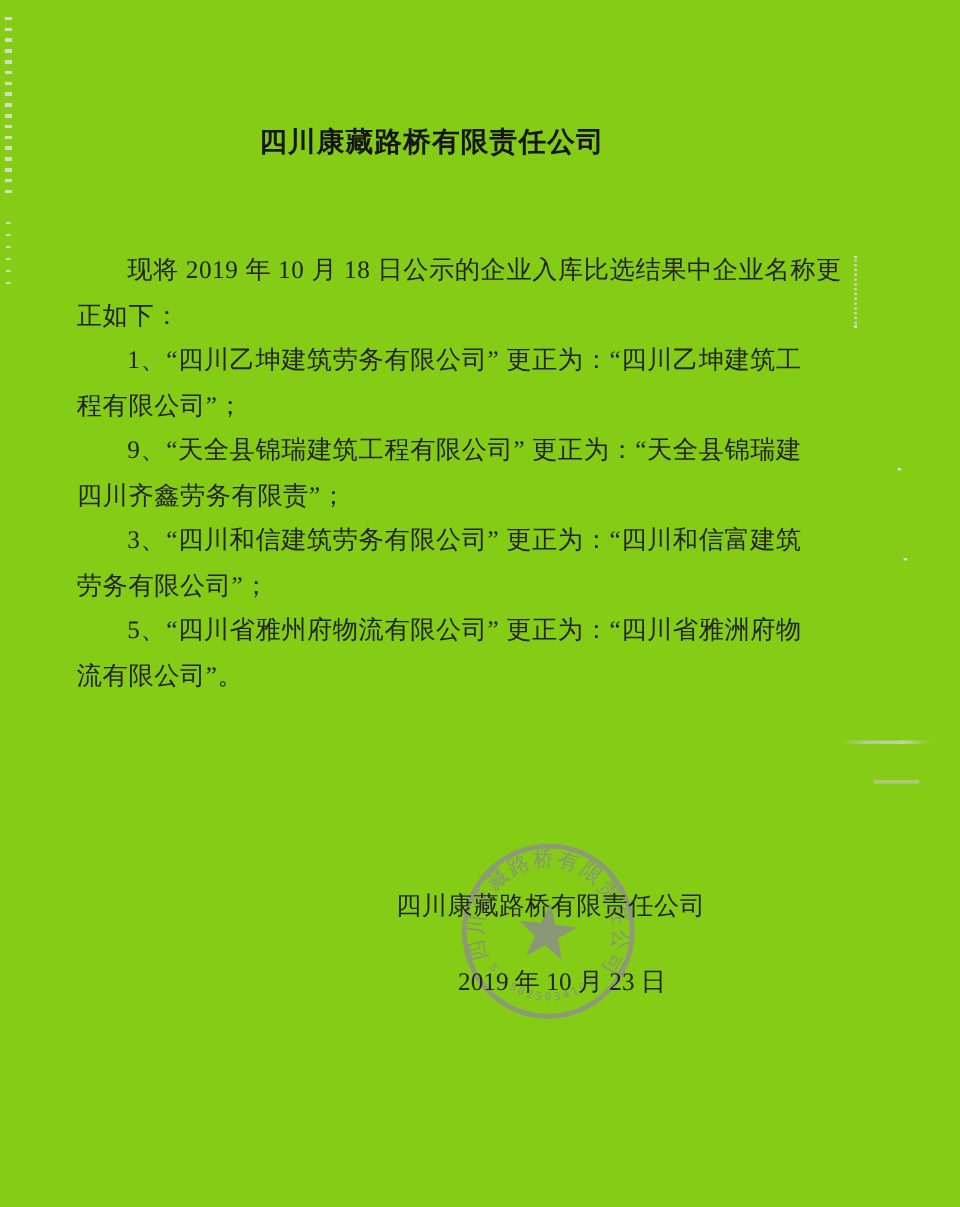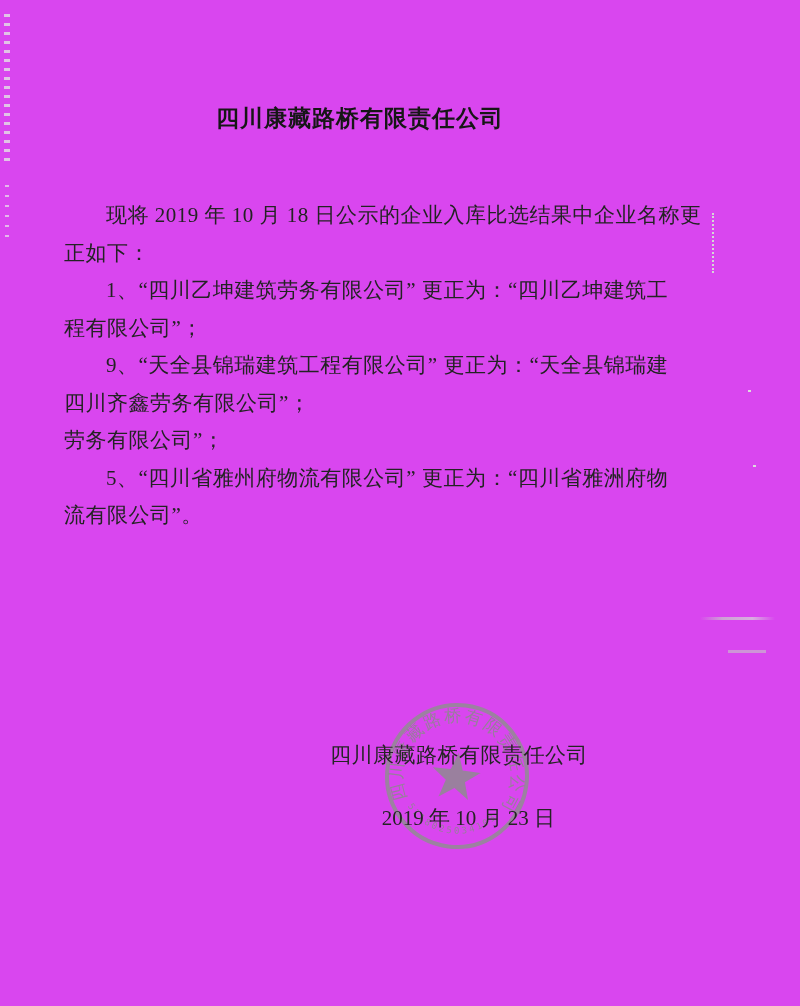--- a/index.html
+++ b/index.html
@@ -4,21 +4,21 @@
 <style>
   html, body {
     margin: 0;
     padding: 0;
     background: #ffffff;
   }
   .page {
     position: relative;
     width: 800px;
     height: 1006px;
-    background: #d946ef;
+    background: #84cc16;
     overflow: hidden;
     font-family: "Liberation Serif", "DejaVu Serif", serif;
     color: #222222;
   }
   
   .title-block {
     position: absolute;
     top: 100px;
     left: 64px;
     width: 592px;
@@ -28,21 +28,21 @@
     font-size: 23px;
     font-weight: bold;
     color: #161616;
     line-height: 38px;
     letter-spacing: 1px;
     white-space: nowrap;
   }
   
   .body-block {
     position: absolute;
-    top: 197px;
+    top: 207px;
     left: 64px;
     width: 600px;
   }
   .line {
     font-size: 21px;
     line-height: 37.5px;
     color: #232323;
     white-space: nowrap;
     letter-spacing: 0.5px;
   }
@@ -148,21 +148,22 @@
   <div class="title-block">
     <div class="title-line">四川康藏路桥有限责任公司</div>
   </div>
 
   <div class="body-block">
     <div class="line indent">现将 2019 年 10 月 18 日公示的企业入库比选结果中企业名称更</div>
     <div class="line">正如下：</div>
     <div class="line indent">1、“四川乙坤建筑劳务有限公司” 更正为：“四川乙坤建筑工</div>
     <div class="line">程有限公司”；</div>
     <div class="line indent">9、“天全县锦瑞建筑工程有限公司” 更正为：“天全县锦瑞建</div>
-    <div class="line">四川齐鑫劳务有限公司”；</div>
+    <div class="line">四川齐鑫劳务有限责”；</div>
+    <div class="line indent">3、“四川和信建筑劳务有限公司” 更正为：“四川和信富建筑</div>
     <div class="line">劳务有限公司”；</div>
     <div class="line indent">5、“四川省雅州府物流有限公司” 更正为：“四川省雅洲府物</div>
     <div class="line">流有限公司”。</div>
   </div>
 
   <svg class="seal" viewBox="0 0 146 148" aria-hidden="true">
     <defs>
       <path id="arcTop" d="M 26.2 101 A 54 54 0 1 1 119.8 101" fill="none"></path>
       <path id="arcBot" d="M 29.3 110.6 A 57 57 0 0 0 116.7 110.6" fill="none"></path>
     </defs>

